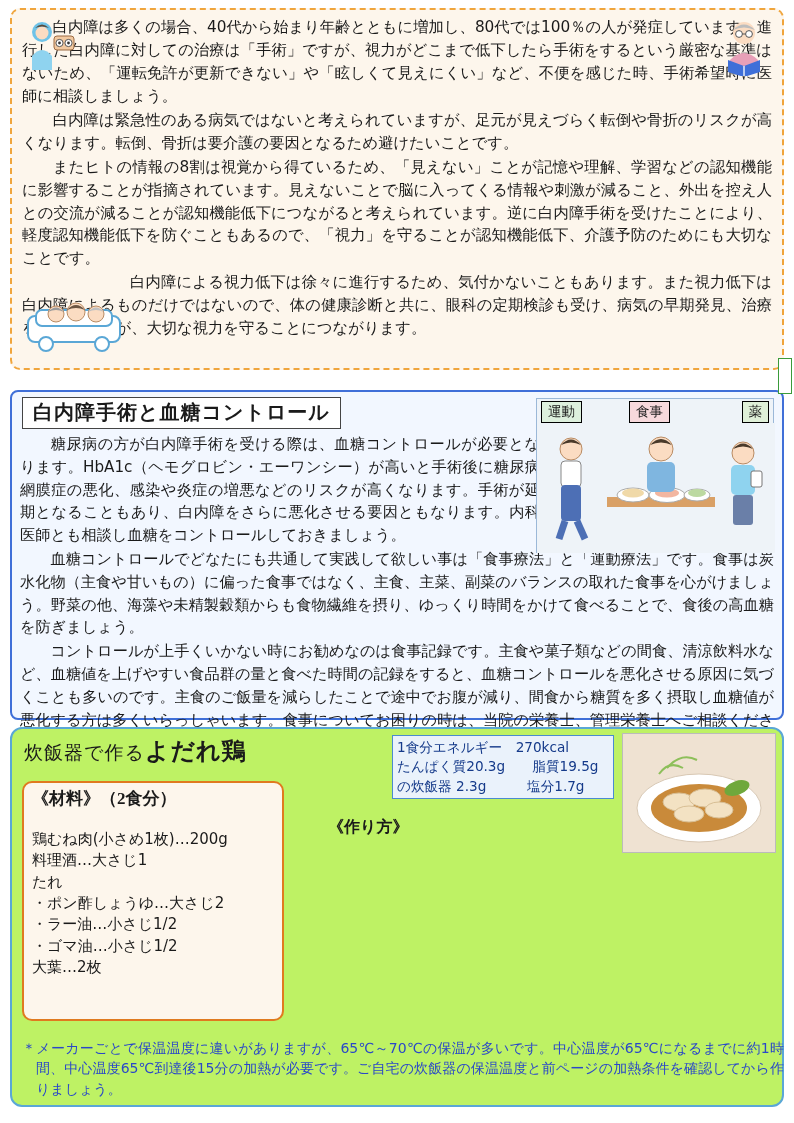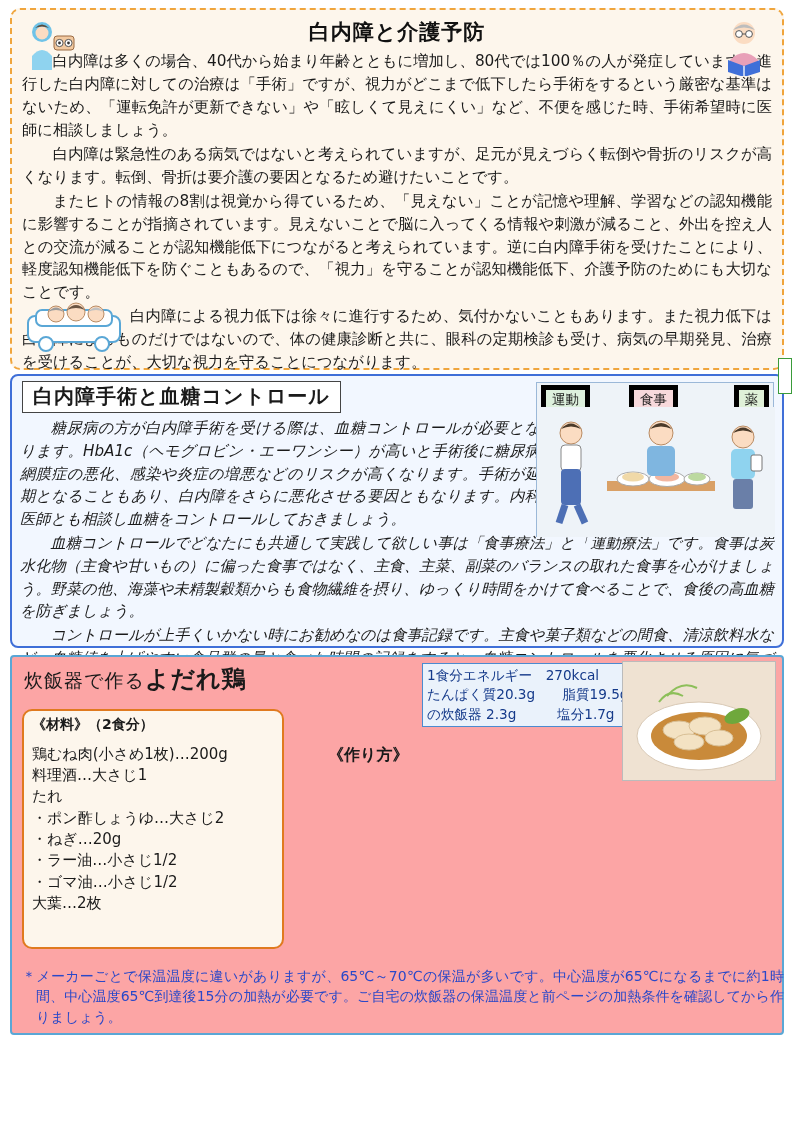--- a/index.html
+++ b/index.html
@@ -45,75 +45,74 @@
   .indent{text-indent:1em;}
 
   
   .ill{position:absolute;}
   .ill-a{left:8px;top:6px;width:58px;height:58px;}
   .ill-b{right:8px;top:6px;width:60px;height:60px;}
   .ill-c{left:10px;top:282px;width:110px;height:62px;}
 
   
   .sec2{
-    margin-top:4px;
+    margin-top:20px;
     border:2px solid #3f6fd8;
     border-radius:8px;
     background:#f2f7ff;
     padding:4px 8px 6px 8px;
     box-sizing:border-box;
     position:relative;
-    height:274px;
+    height:330px;
   }
   .sec2 .title{
     display:inline-block;
     font-size:20px;
     font-weight:bold;
     border:1px solid #444;
     background:#ffffff;
     padding:1px 10px 2px 10px;
     margin:1px 0 4px 2px;
     letter-spacing:1px;
   }
   .sec2 p{
     margin:0 0 1px 0;
     font-size:15.2px;
     line-height:1.5;
     text-align:justify;
     text-justify:inter-ideograph;
-    font-style:italic;
   }
   .food-box{
     position:absolute;right:8px;top:6px;
     width:238px;height:155px;
     border:1px solid #9bb8d8;
     background:#eef3f8;
     box-sizing:border-box;
   }
   .food-tags{position:absolute;top:2px;left:0;width:100%;height:22px;}
   .tag{
     position:absolute;top:0;
     font-size:13.5px;text-align:right;
-    border:5px solid #000000;
+    border:1px solid #000000;
     padding:1px 6px;
     background:#dff0d8;
   }
   .tag.undou{left:4px;background:#ddf0dd;}
   .tag.shokuji{left:92px;background:#f7d9dc;}
   .tag.kusuri{right:4px;background:#dff0d8;}
   .wrap-right{
     
   }
 
   
   .sec3{
     margin-top:7px;
     border:2px solid #5aa7d6;
-    border-radius:4px;
-    background:#fca5a5;
+    border-radius:12px;
+    background:#bef264;
     padding:5px 8px 6px 8px;
     box-sizing:border-box;
     position:relative;
     height:380px;
   }
   .sec3 .rtitle{
     font-size:19px;
     margin:1px 0 4px 4px;
     letter-spacing:1px;
   }
@@ -121,42 +120,41 @@
   .nutri{
     position:absolute;left:380px;top:6px;
     width:222px;
     border:1px solid #4b8bd0;
     background:#eaf2fb;
     color:#153a8a;
     font-size:13.6px;
     line-height:1.42;
     padding:2px 4px;
     box-sizing:border-box;
-    margin-left:30px;
   }
   .nutri div{white-space:nowrap;}
   .photo{
     position:absolute;right:6px;top:4px;
     width:152px;height:118px;
     border:1px solid #bbb;
     background:#f1e3d4;
     overflow:hidden;
   }
   .ingredients{
     position:absolute;left:10px;top:52px;
     width:262px;height:240px;
     border:2px solid #e07a1f;
     border-radius:10px;
     background:#fdf6ec;
     box-sizing:border-box;
     padding:4px 8px;
     font-size:15px;
     line-height:1.42;
   }
-  .ingredients .h{font-size:14px;font-weight:bold;margin-bottom:9px;}
+  .ingredients .h{font-size:17px;font-weight:bold;margin-bottom:18px;font-family:Liberation Serif, serif;}
   .steps{
     position:absolute;left:284px;top:86px;
     width:498px;
     font-size:14.6px;
     line-height:1.44;
     padding-right:8px;
     box-sizing:border-box;
     margin-left:32px;
   }
   .steps .h{font-size:16px;font-weight:bold;margin-bottom:2px;}
@@ -208,21 +206,20 @@
       <circle cx="30" cy="17" r="11" fill="#fbdcc2"></circle>
       <path d="M19 14 q11 -11 22 0 q-11 -5 -22 0z" fill="#bdbdbd"></path>
       <circle cx="25" cy="18" r="3.4" fill="#fff" stroke="#555"></circle>
       <circle cx="35" cy="18" r="3.4" fill="#fff" stroke="#555"></circle>
       <line x1="28.4" y1="18" x2="31.6" y2="18" stroke="#555"></line>
       <path d="M16 44 q14 -14 28 0 l0 12 l-28 0z" fill="#e8a0b8"></path>
       <path d="M14 44 l16 6 l16 -6 l0 12 l-16 5 l-16 -5z" fill="#3f6fd8"></path>
       <path d="M30 50 l0 11" stroke="#fff" stroke-width="1.3"></path>
     </svg>
 
-    <div class="title">白内障と介護予防</div>
     <p class="indent">　白内障は多くの場合、40代から始まり年齢とともに増加し、80代では100％の人が発症しています。進行した白内障に対しての治療は「手術」ですが、視力がどこまで低下したら手術をするという厳密な基準はないため、「運転免許が更新できない」や「眩しくて見えにくい」など、不便を感じた時、手術希望時に医師に相談しましょう。</p>
     <p class="indent">　白内障は緊急性のある病気ではないと考えられていますが、足元が見えづらく転倒や骨折のリスクが高くなります。転倒、骨折は要介護の要因となるため避けたいことです。</p>
     <p class="indent">　またヒトの情報の8割は視覚から得ているため、「見えない」ことが記憶や理解、学習などの認知機能に影響することが指摘されています。見えないことで脳に入ってくる情報や刺激が減ること、外出を控え人との交流が減ることが認知機能低下につながると考えられています。逆に白内障手術を受けたことにより、軽度認知機能低下を防ぐこともあるので、「視力」を守ることが認知機能低下、介護予防のためにも大切なことです。</p>
     <p class="indent">　　　　　　白内障による視力低下は徐々に進行するため、気付かないこともあります。また視力低下は白内障によるものだけではないので、体の健康診断と共に、眼科の定期検診も受け、病気の早期発見、治療を受けることが、大切な視力を守ることにつながります。</p>
 
     <svg class="ill ill-c" viewBox="0 0 110 62">
       <rect x="6" y="24" width="92" height="26" rx="7" fill="#ffffff" stroke="#5aa7d6" stroke-width="2"></rect>
       <rect x="14" y="18" width="76" height="16" rx="6" fill="#ffffff" stroke="#5aa7d6" stroke-width="2"></rect>
       <circle cx="24" cy="52" r="7" fill="#fff" stroke="#5aa7d6" stroke-width="2"></circle>
       <circle cx="80" cy="52" r="7" fill="#fff" stroke="#5aa7d6" stroke-width="2"></circle>
@@ -313,21 +310,20 @@
         </g>
       </svg>
     </div>
 
     <div class="ingredients">
       <div class="h">《材料》（2食分）</div>
       <div>鶏むね肉(小さめ1枚)…200g</div>
       <div>料理酒…大さじ1</div>
       <div>たれ</div>
       <div>・ポン酢しょうゆ…大さじ2</div>
-      <div>・ねぎ…20g</div>
       <div>・ラー油…小さじ1/2</div>
       <div>・ゴマ油…小さじ1/2</div>
       <div>大葉…2枚</div>
     </div>
 
     <div class="steps">
       <div class="h">《作り方》</div>
     </div>
 
     <div class="note">＊メーカーごとで保温温度に違いがありますが、65℃～70℃の保温が多いです。中心温度が65℃になるまでに約1時間、中心温度65℃到達後15分の加熱が必要です。ご自宅の炊飯器の保温温度と前ページの加熱条件を確認してから作りましょう。</div>

